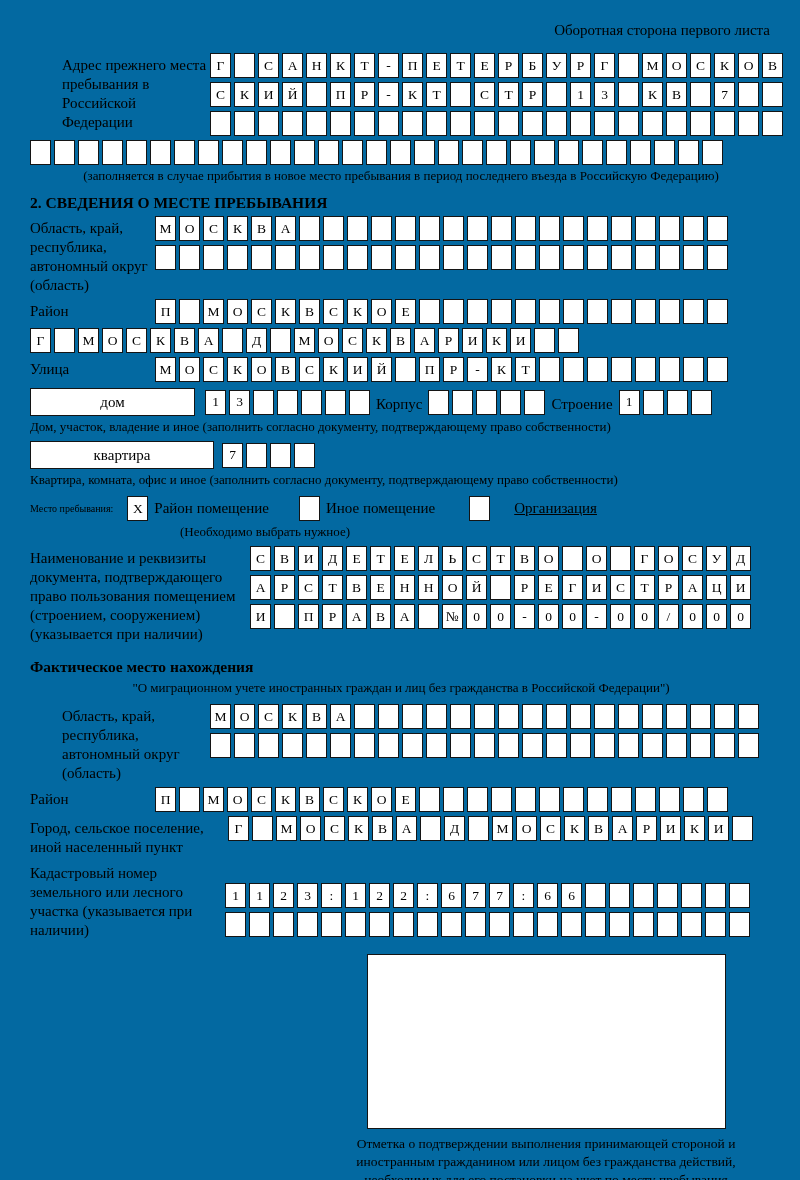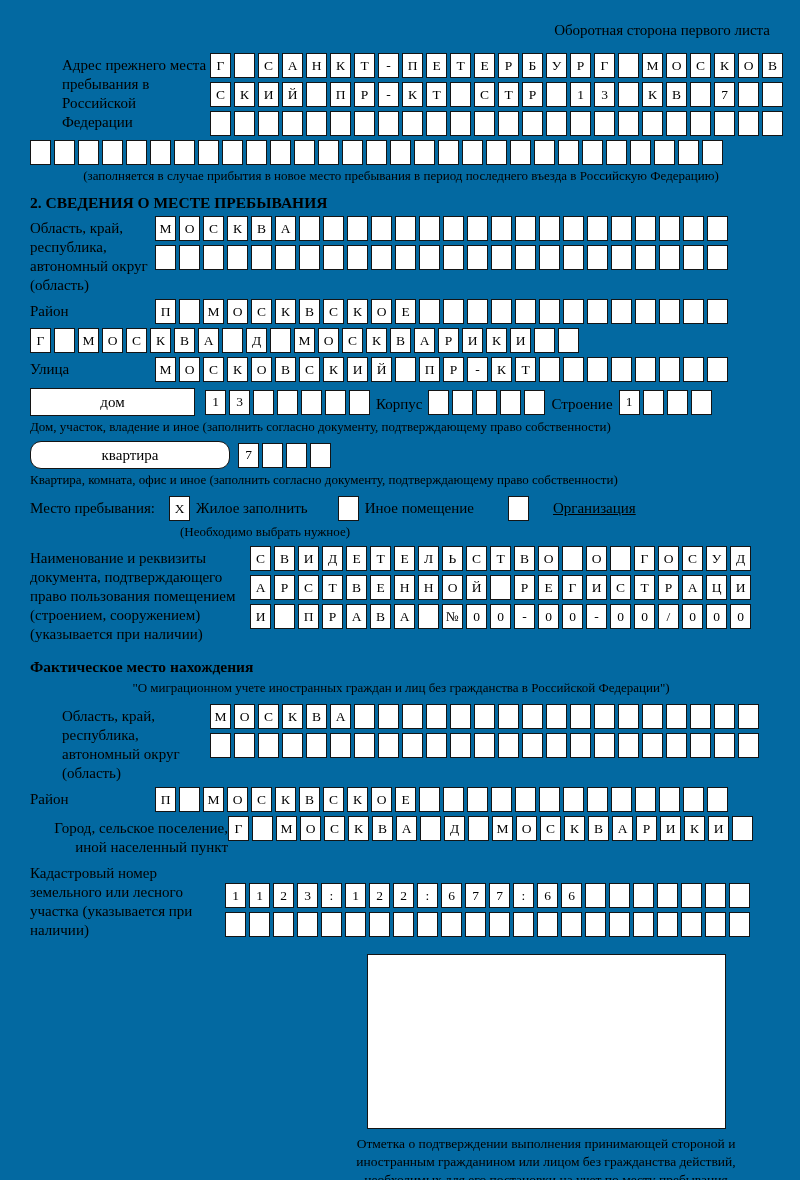--- a/index.html
+++ b/index.html
@@ -32,21 +32,21 @@
   .mesto-row .gap { width:14px; }
   .big-box {
     border:1.6px solid #141414; width:357px; height:173px;
     margin:14px 0 0 337px; background:#fff;
   }
   .big-box-note {
     width:440px; margin:6px 0 0 296px; text-align:center;
     font-size:13.5px; line-height:18px;
   }
   .w125 { width:125px; } .w148 { width:148px;margin-left:32px; } .w195 { width:195px;font-family:Liberation Serif, serif; }
-  .w198 { width:198px;text-align:right; } .w220 { width:220px; }
+  .w198 { width:198px; } .w220 { width:220px; }
 </style>
 </head>
 <body>
 
 <div class="page">
 
   <div class="hdr-right">Оборотная сторона первого листа</div>
 
   <div class="frow" style="margin-top:14px;">
     <div class="flabel w148">Адрес прежнего места пребывания в Российской Федерации</div>
@@ -336,38 +336,38 @@
     <div class="boxrow">
         <span class="cbox">1</span>
         <span class="cbox"></span>
         <span class="cbox"></span>
         <span class="cbox"></span>
       </div>
   </div>
   <div class="note">Дом, участок, владение и иное (заполнить согласно документу, подтверждающему право собственности)</div>
 
   <div class="frow" style="align-items:center; margin-top:6px;">
-    <div class="widebox" style="width:200px;border-radius:11px;">квартира</div>
+    <div class="widebox" style="width:184px;">квартира</div>
     <div style="width:8px;"></div>
     <div class="boxrow">
         <span class="cbox">7</span>
         <span class="cbox"></span>
         <span class="cbox"></span>
         <span class="cbox"></span>
       </div>
   </div>
   <div class="note">Квартира, комната, офис и иное (заполнить согласно документу, подтверждающему право собственности)</div>
 
   <div class="mesto-row">
-    <span style="font-size:15px;">Место пребывания:</span>
+    <span style="font-size:10px;">Место пребывания:</span>
     <span class="gap"></span>
     <span class="boxrow">
         <span class="cbox">X</span>
       </span>
-    <span class="inline-lbl" style="padding-top:0;">Жилое заполнить</span>
+    <span class="inline-lbl" style="padding-top:0;">Район помещение</span>
     <span class="gap" style="width:24px;"></span>
     <span class="boxrow">
         <span class="cbox"></span>
       </span>
     <span class="inline-lbl" style="padding-top:0;">Иное помещение</span>
     <span class="gap" style="width:28px;"></span>
     <span class="boxrow">
         <span class="cbox"></span>
       </span>
     <span class="inline-lbl" style="padding-top:0; padding-left:24px;text-decoration:underline;">Организация</span>

